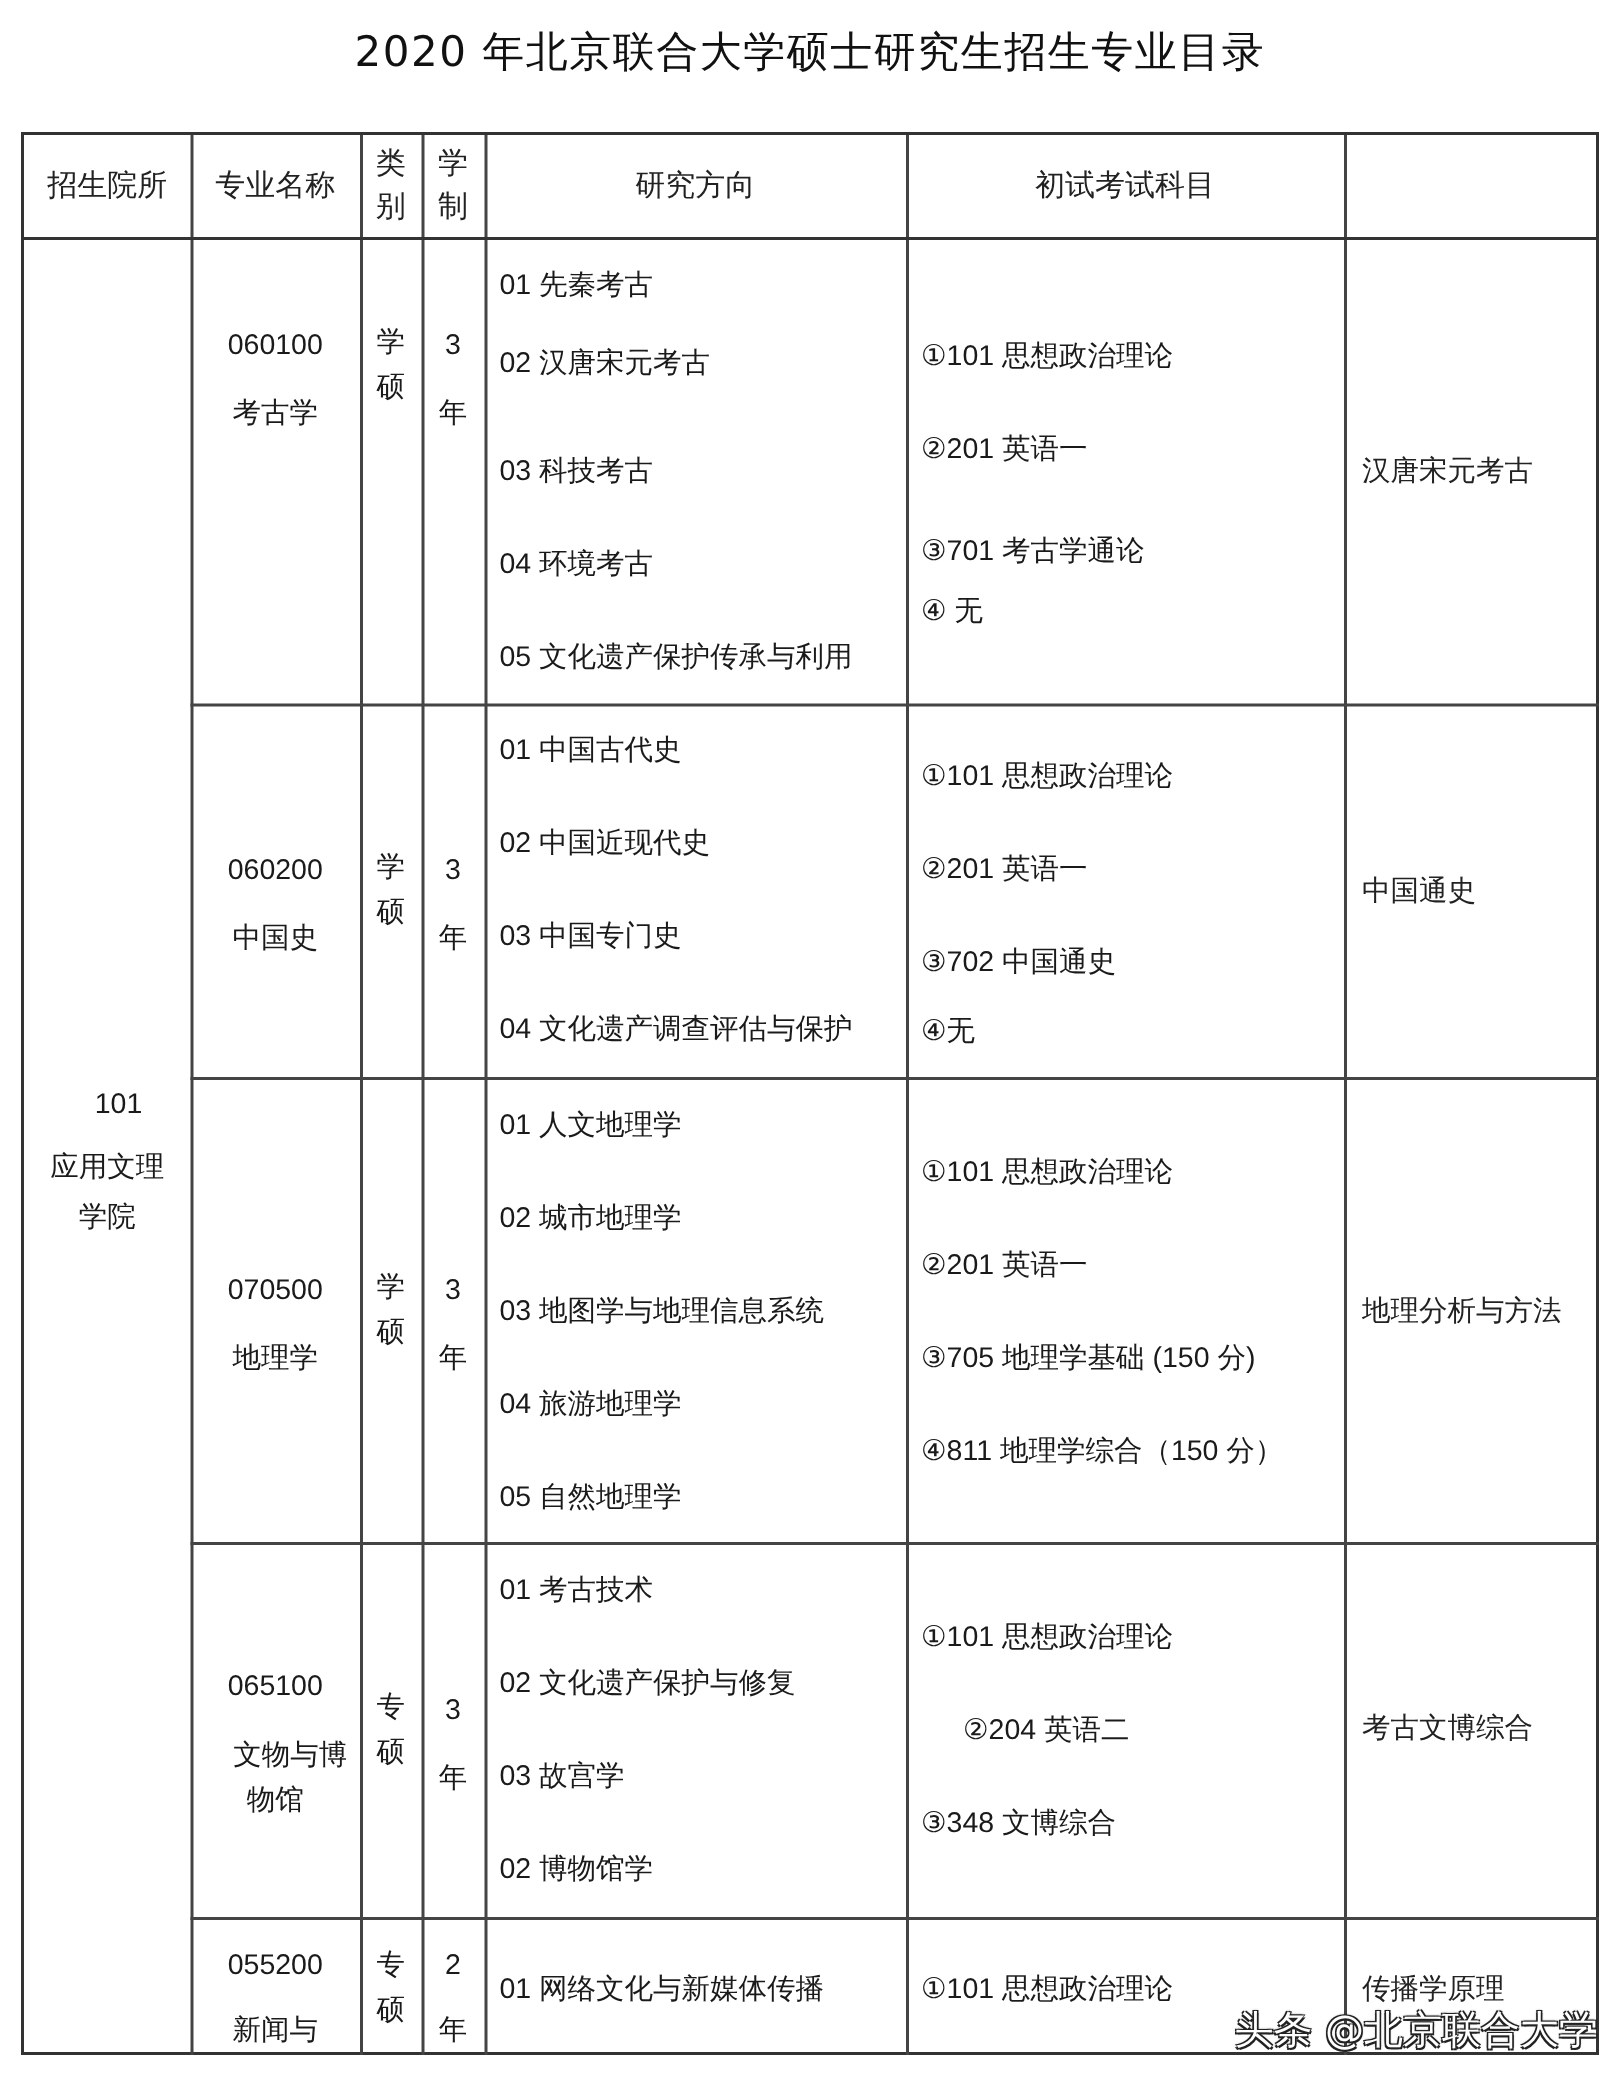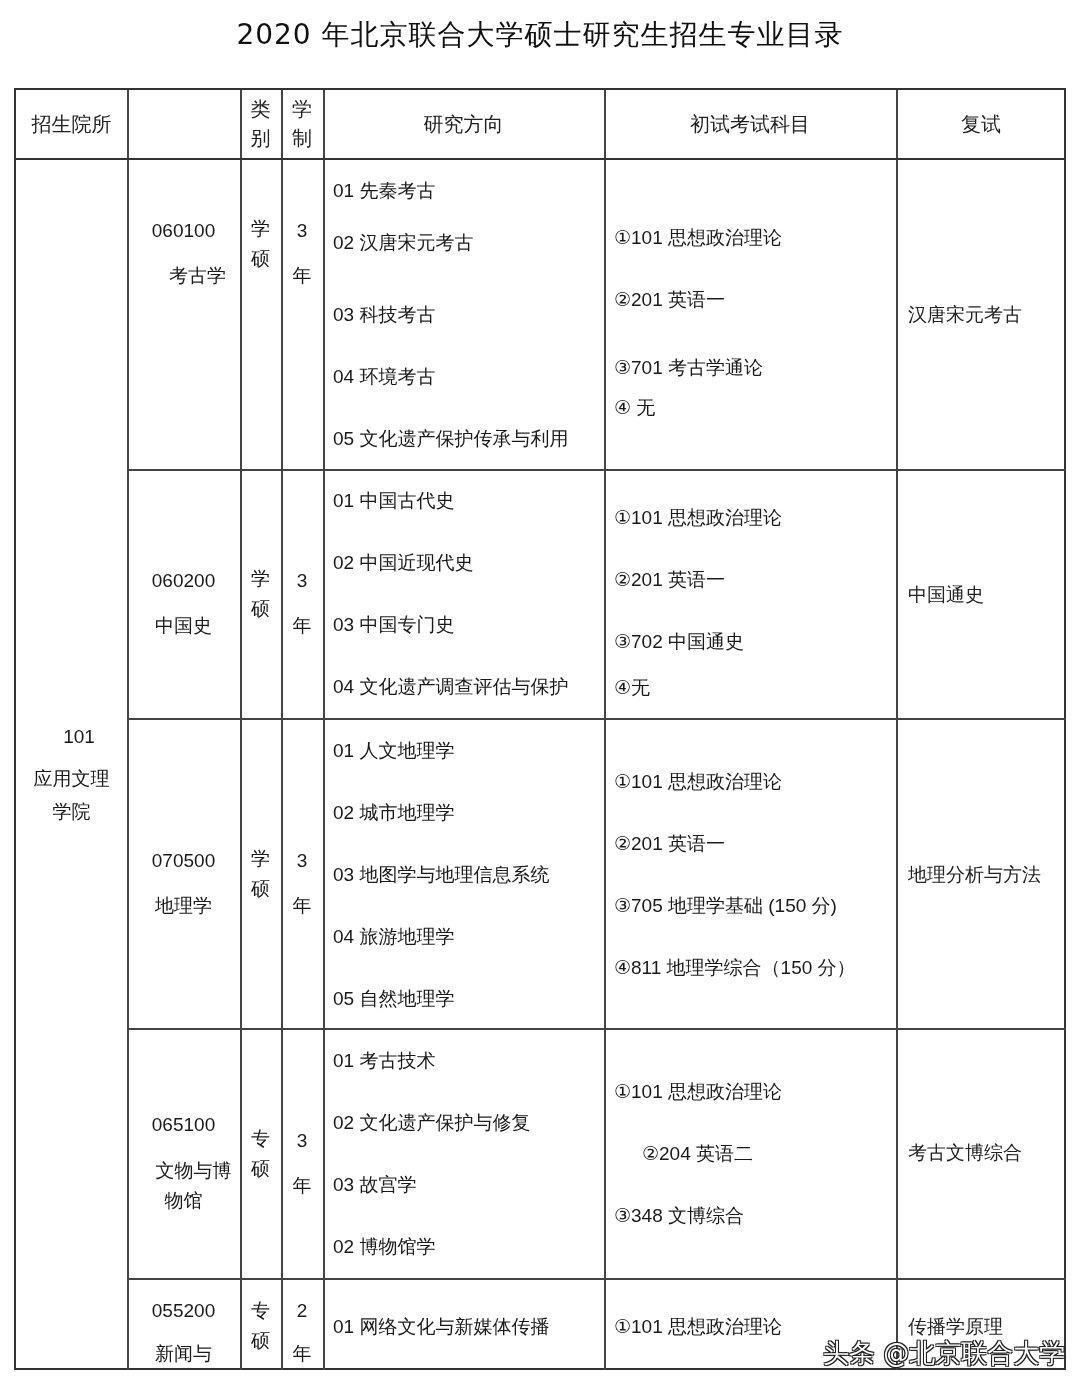--- a/index.html
+++ b/index.html
@@ -47,47 +47,47 @@
 
   <div class="hline" style="left:0; width:1050px; top:68px; height:2px; background:#333;"></div>
   <div class="hline" style="left:111px; width:939px; top:379px;"></div>
   <div class="hline" style="left:111px; width:939px; top:628px;"></div>
   <div class="hline" style="left:111px; width:939px; top:938px;"></div>
   <div class="hline" style="left:111px; width:939px; top:1188px;"></div>
 
   <div class="cell center hdr" style="left:0; top:0; width:111px; height:68px;">
     <span>招生院所</span>
   </div>
+  <div class="cell center hdr" style="left:111px; top:0; width:113px; height:68px;">
+    <span>专业名称</span>
+  </div>
   <div class="cell center hdr vert" style="left:224px; top:0; width:41px; height:68px;">
     <span>类</span>
     <span>别</span>
   </div>
   <div class="cell center hdr vert" style="left:265px; top:0; width:42px; height:68px;">
     <span>学</span>
     <span>制</span>
   </div>
   <div class="cell center hdr" style="left:307px; top:0; width:281px; height:68px;">
     <span>研究方向</span>
   </div>
   <div class="cell center hdr" style="left:588px; top:0; width:292px; height:68px;">
     <span>初试考试科目</span>
   </div>
-  <div class="cell center hdr" style="left:880px; top:0; width:170px; height:68px;">
-    <span>复试</span>
-  </div>
 
   <div class="cell" style="left:0; top:70px; width:111px; height:1210px;">
     <div style="position:absolute; top:566px; width:126px; text-align:center; font-size:19px;">101</div>
     <div style="position:absolute; top:608px; width:111px; text-align:center; font-size:19px;">应用文理</div>
     <div style="position:absolute; top:641px; width:111px; text-align:center; font-size:19px;">学院</div>
   </div>
 
   <div class="cell" style="left:111px; top:70px; width:939px; height:309px;">
     <div style="position:absolute; left:0; width:113px; top:60px; text-align:center;">060100</div>
-    <div style="position:absolute; left:0; width:113px; top:105px; text-align:center;padding-left:14px;">考古学</div>
+    <div style="position:absolute; left:0; width:113px; top:105px; text-align:center;">考古学</div>
     <div style="position:absolute; left:113px; width:41px; top:58px; text-align:center;">学</div>
     <div style="position:absolute; left:113px; width:41px; top:88px; text-align:center;">硕</div>
     <div style="position:absolute; left:154px; width:42px; top:60px; text-align:center;">3</div>
     <div style="position:absolute; left:154px; width:42px; top:105px; text-align:center;">年</div>
     <div style="position:absolute; left:196px; top:0; width:281px; height:309px;">
       <div class="list-line" style="top:20px;">01 先秦考古</div>
       <div class="list-line" style="top:72px;">02 汉唐宋元考古</div>
       <div class="list-line" style="top:144px;">03 科技考古</div>
       <div class="list-line" style="top:206px;">04 环境考古</div>
       <div class="list-line" style="top:268px;">05 文化遗产保护传承与利用</div>

